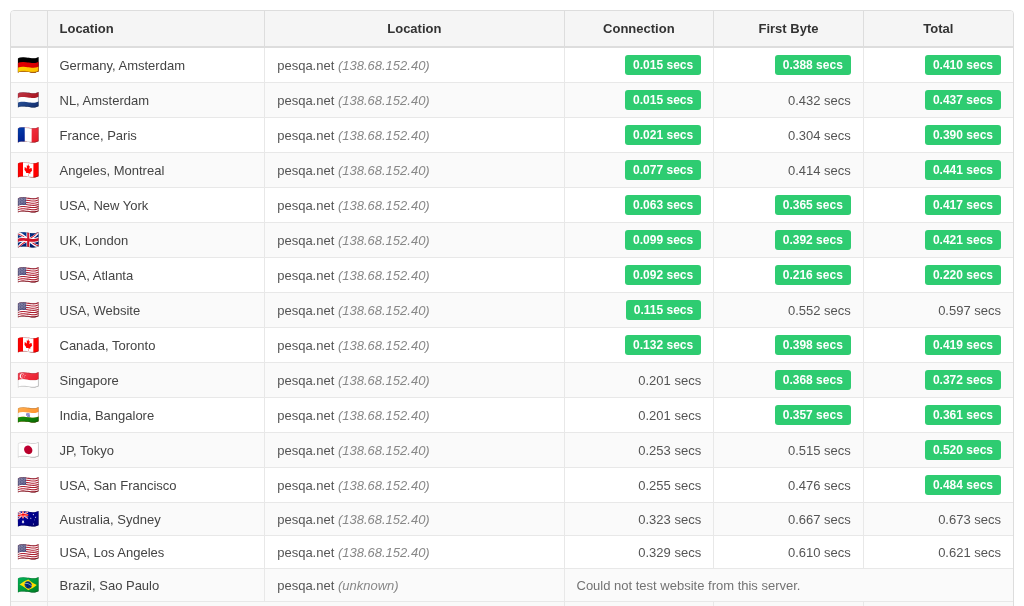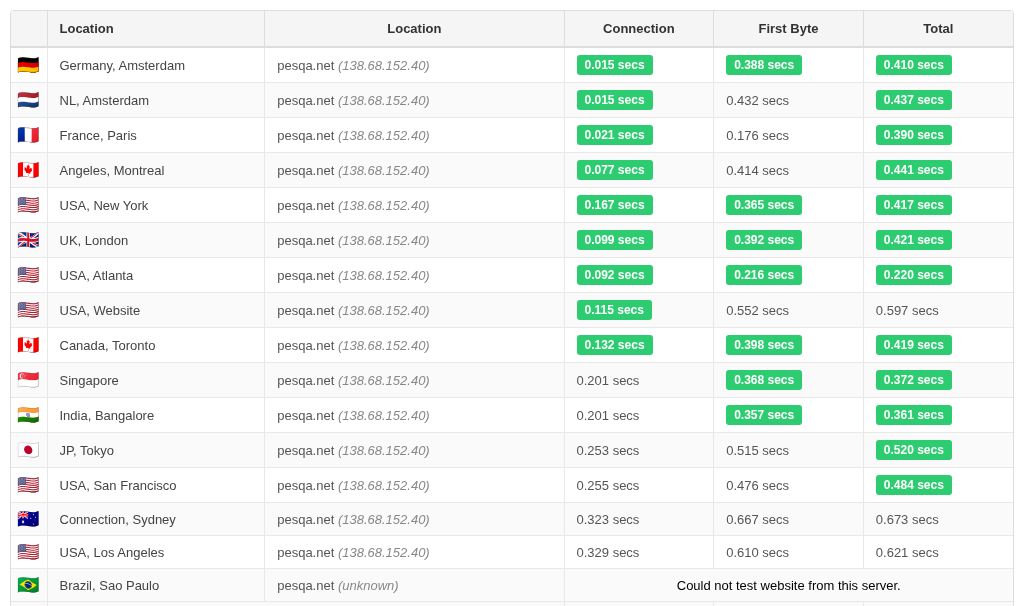--- a/index.html
+++ b/index.html
@@ -52,21 +52,21 @@
     .location-cell { min-width: 160px; }
     .website-cell {
       color: #555;
       min-width: 220px;
     }
     .website-cell em {
       font-style: italic;
       color: #888;
     }
     .connection-cell, .firstbyte-cell, .total-cell {
-      text-align: left;
+      text-align: right;
       min-width: 110px;
     }
     .badge {
       display: inline-block;
       background: #2ecc71;
       color: #fff;
       padding: 3px 8px;
       border-radius: 3px;
       font-size: 12px;
       font-weight: bold;
@@ -113,36 +113,36 @@
           <td class="website-cell">pesqa.net <em>(138.68.152.40)</em></td>
           <td class="connection-cell"><span class="badge">0.015 secs</span></td>
           <td class="firstbyte-cell"><span class="plain-val">0.432 secs</span></td>
           <td class="total-cell"><span class="badge">0.437 secs</span></td>
         </tr>
         <tr>
           <td class="flag-cell"><span class="flag">🇫🇷</span></td>
           <td class="location-cell">France, Paris</td>
           <td class="website-cell">pesqa.net <em>(138.68.152.40)</em></td>
           <td class="connection-cell"><span class="badge">0.021 secs</span></td>
-          <td class="firstbyte-cell"><span class="plain-val">0.176 secs</span></td>
+          <td class="firstbyte-cell"><span class="plain-val">0.304 secs</span></td>
           <td class="total-cell"><span class="badge">0.390 secs</span></td>
         </tr>
         <tr>
           <td class="flag-cell"><span class="flag">🇨🇦</span></td>
           <td class="location-cell">Angeles, Montreal</td>
           <td class="website-cell">pesqa.net <em>(138.68.152.40)</em></td>
           <td class="connection-cell"><span class="badge">0.077 secs</span></td>
           <td class="firstbyte-cell"><span class="plain-val">0.414 secs</span></td>
           <td class="total-cell"><span class="badge">0.441 secs</span></td>
         </tr>
         <tr>
           <td class="flag-cell"><span class="flag">🇺🇸</span></td>
           <td class="location-cell">USA, New York</td>
           <td class="website-cell">pesqa.net <em>(138.68.152.40)</em></td>
-          <td class="connection-cell"><span class="badge">0.167 secs</span></td>
+          <td class="connection-cell"><span class="badge">0.063 secs</span></td>
           <td class="firstbyte-cell"><span class="badge">0.365 secs</span></td>
           <td class="total-cell"><span class="badge">0.417 secs</span></td>
         </tr>
         <tr>
           <td class="flag-cell"><span class="flag">🇬🇧</span></td>
           <td class="location-cell">UK, London</td>
           <td class="website-cell">pesqa.net <em>(138.68.152.40)</em></td>
           <td class="connection-cell"><span class="badge">0.099 secs</span></td>
           <td class="firstbyte-cell"><span class="badge">0.392 secs</span></td>
           <td class="total-cell"><span class="badge">0.421 secs</span></td>
@@ -198,39 +198,39 @@
         <tr>
           <td class="flag-cell"><span class="flag">🇺🇸</span></td>
           <td class="location-cell">USA, San Francisco</td>
           <td class="website-cell">pesqa.net <em>(138.68.152.40)</em></td>
           <td class="connection-cell"><span class="plain-val">0.255 secs</span></td>
           <td class="firstbyte-cell"><span class="plain-val">0.476 secs</span></td>
           <td class="total-cell"><span class="badge">0.484 secs</span></td>
         </tr>
         <tr>
           <td class="flag-cell"><span class="flag">🇦🇺</span></td>
-          <td class="location-cell">Connection, Sydney</td>
+          <td class="location-cell">Australia, Sydney</td>
           <td class="website-cell">pesqa.net <em>(138.68.152.40)</em></td>
           <td class="connection-cell"><span class="plain-val">0.323 secs</span></td>
           <td class="firstbyte-cell"><span class="plain-val">0.667 secs</span></td>
           <td class="total-cell"><span class="plain-val">0.673 secs</span></td>
         </tr>
         <tr>
           <td class="flag-cell"><span class="flag">🇺🇸</span></td>
           <td class="location-cell">USA, Los Angeles</td>
           <td class="website-cell">pesqa.net <em>(138.68.152.40)</em></td>
           <td class="connection-cell"><span class="plain-val">0.329 secs</span></td>
           <td class="firstbyte-cell"><span class="plain-val">0.610 secs</span></td>
           <td class="total-cell"><span class="plain-val">0.621 secs</span></td>
         </tr>
         <tr>
           <td class="flag-cell"><span class="flag">🇧🇷</span></td>
           <td class="location-cell">Brazil, Sao Paulo</td>
           <td class="website-cell">pesqa.net <em>(unknown)</em></td>
-          <td class="connection-cell" colspan="3" style="text-align: center; color: #000000;">Could not test website from this server.</td>
+          <td class="connection-cell" colspan="3" style="text-align: left; color: #737373;">Could not test website from this server.</td>
         </tr>
         <tr class="avg-row">
   <td class="flag-cell"></td>
   <td class="location-cell" colspan="2" style="font-weight:bold;">Average response time</td>
   <td class="connection-cell" style="text-align:center;">0.146 secs</td>
   <td class="firstbyte-cell" style="text-align:center;">0.432 secs</td>
   <td class="total-cell" style="text-align:center;">0.453 secs</td>
 </tr>
       </tbody>
   </table>

